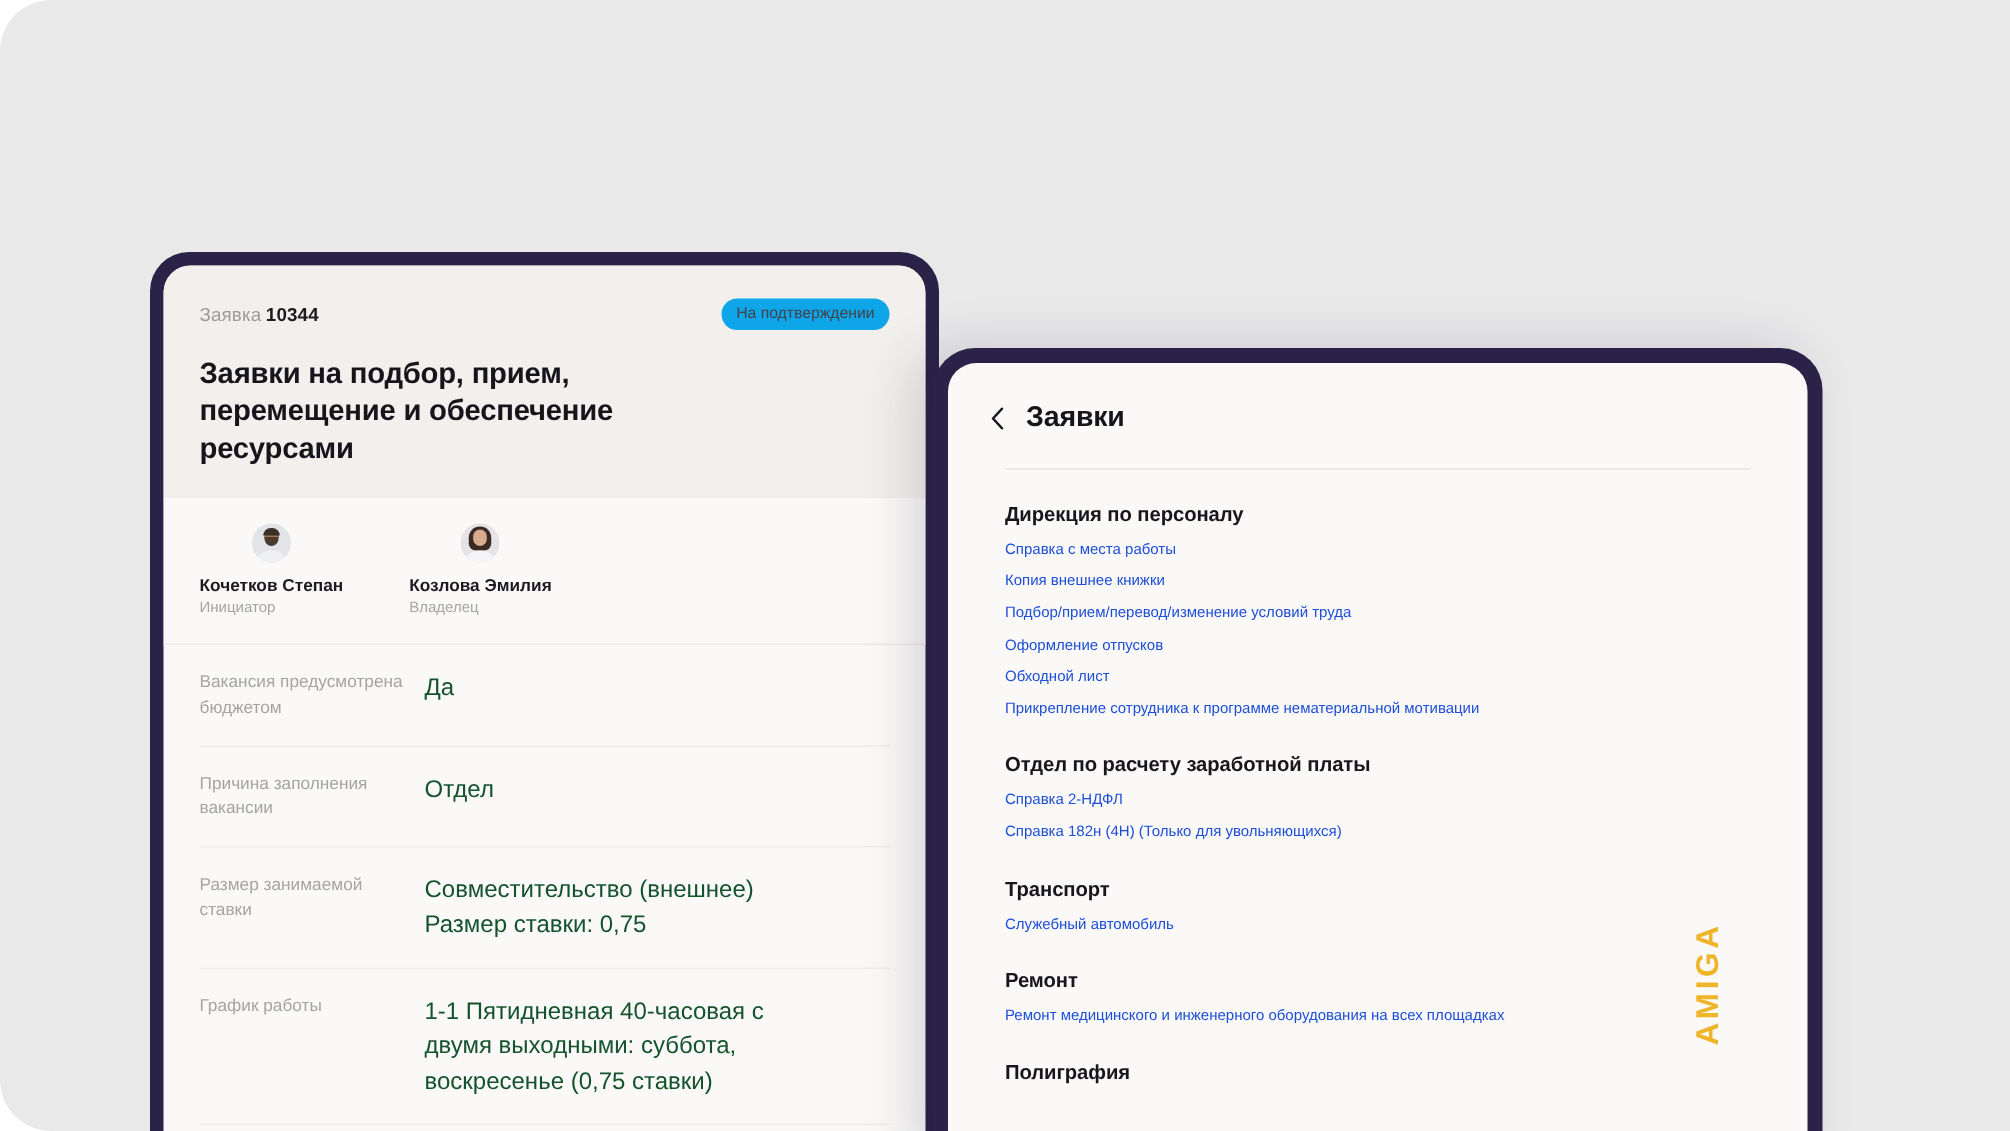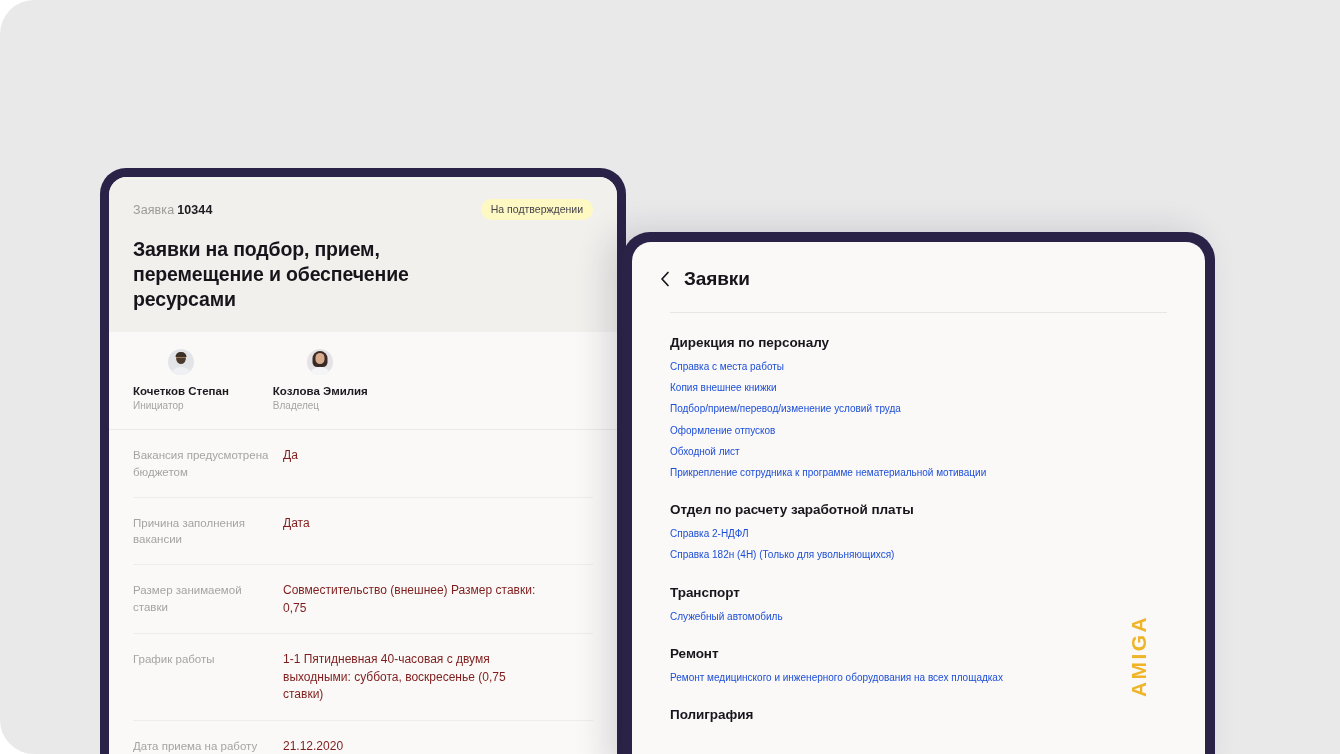--- a/index.html
+++ b/index.html
@@ -90,21 +90,21 @@
     font-size: 12.5px;
     color: #9d9b98;
     letter-spacing: .1px;
   }
   .ticket-line b {
     color: #1d1b20;
     font-weight: 700;
     margin-left: 3px;
   }
   .status-badge {
-    background: #fef9c3;
+    background: #0ea5e9;
     color: #45424b;
     font-size: 10.5px;
     padding: 4px 10px 5px 10px;
     border-radius: 11px;
     white-space: nowrap;
   }
   .l-title {
     font-size: 19.5px;
     font-weight: 700;
     line-height: 1.28;
@@ -186,23 +186,23 @@
   }
   .field-label {
     width: 150px;
     flex: none;
     font-size: 11.5px;
     line-height: 1.45;
     color: #a6a4a1;
     padding-right: 10px;
   }
   .field-value {
-    font-size: 12px;
+    font-size: 16px;
     line-height: 1.46;
-    color: #7f1d1d;
+    color: #14532d;
     font-weight: 400;
     max-width: 255px;
   }
 
   .l-section-title {
     font-size: 14.5px;
     font-weight: 700;
     color: #17151c;
     padding: 24px 24px 4px 24px;
     letter-spacing: -.1px;
@@ -316,21 +316,21 @@
         </div>
       </div>
 
       <div class="l-fields">
         <div class="field">
           <div class="field-label">Вакансия предусмотрена бюджетом</div>
           <div class="field-value">Да</div>
         </div>
         <div class="field">
           <div class="field-label">Причина заполнения вакансии</div>
-          <div class="field-value">Дата</div>
+          <div class="field-value">Отдел</div>
         </div>
         <div class="field">
           <div class="field-label">Размер занимаемой ставки</div>
           <div class="field-value">Совместительство (внешнее) Размер ставки: 0,75</div>
         </div>
         <div class="field">
           <div class="field-label">График работы</div>
           <div class="field-value">1-1 Пятидневная 40-часовая с двумя выходными: суббота, воскресенье (0,75 ставки)</div>
         </div>
         <div class="field">

